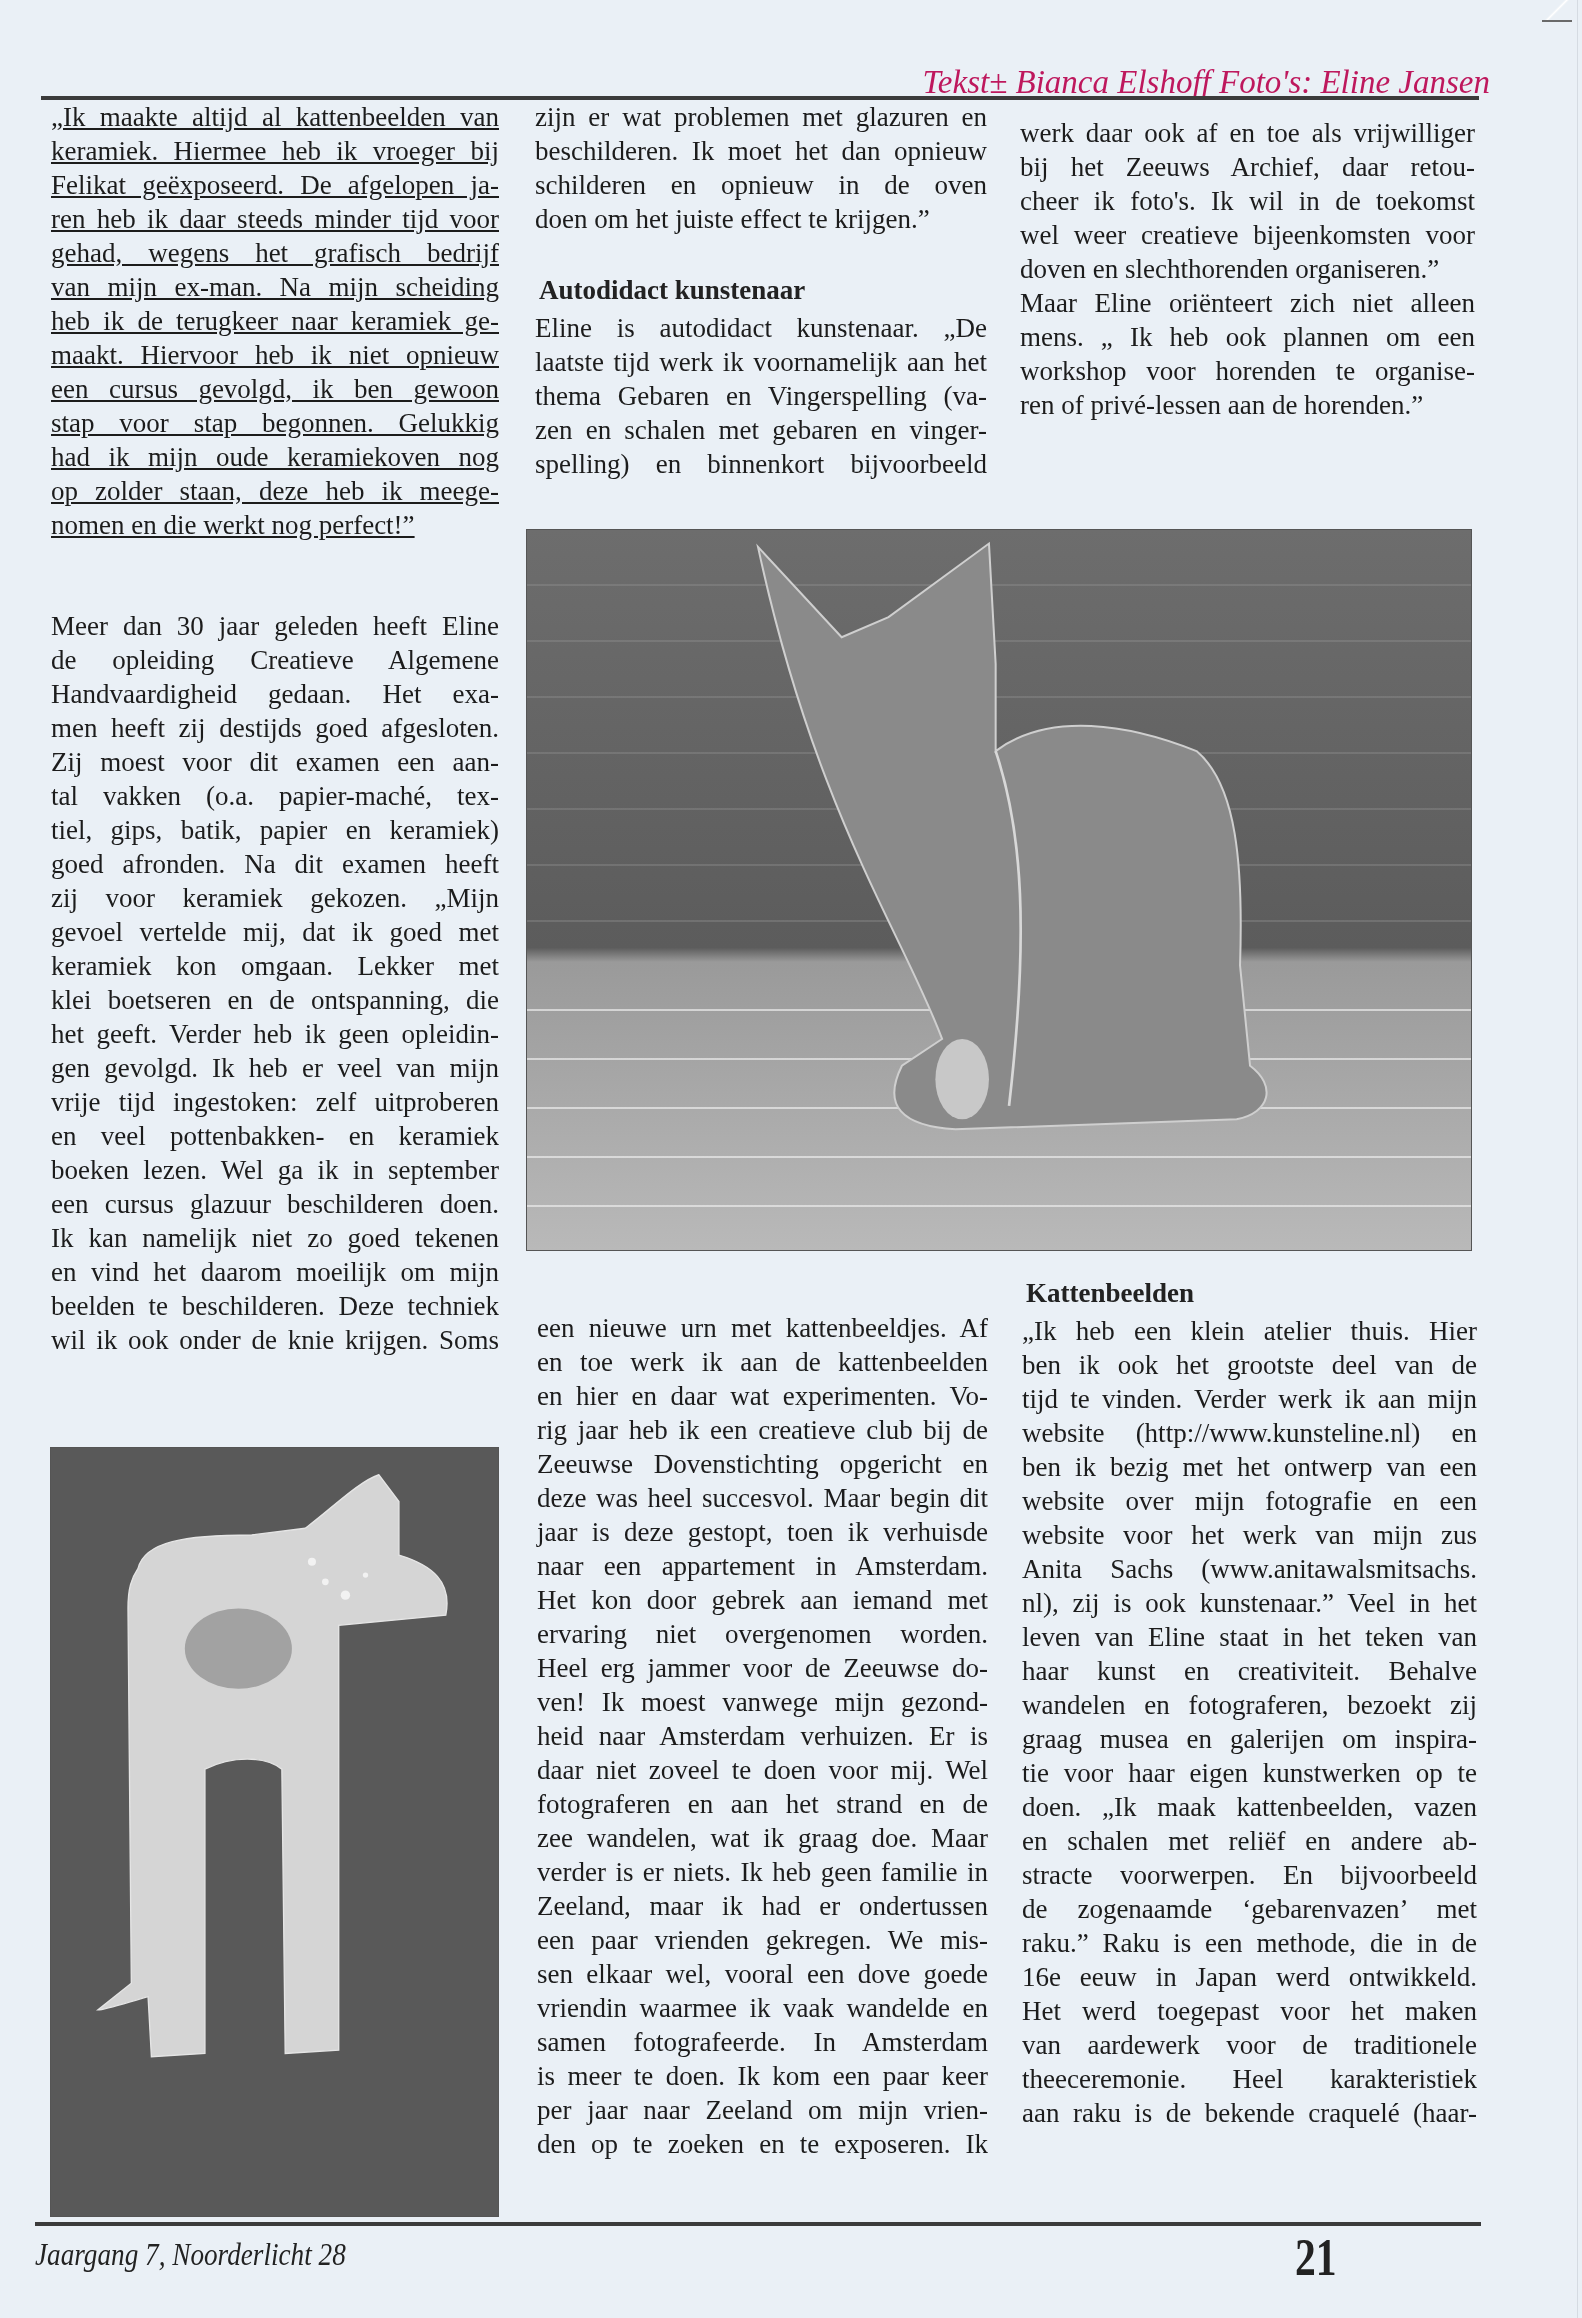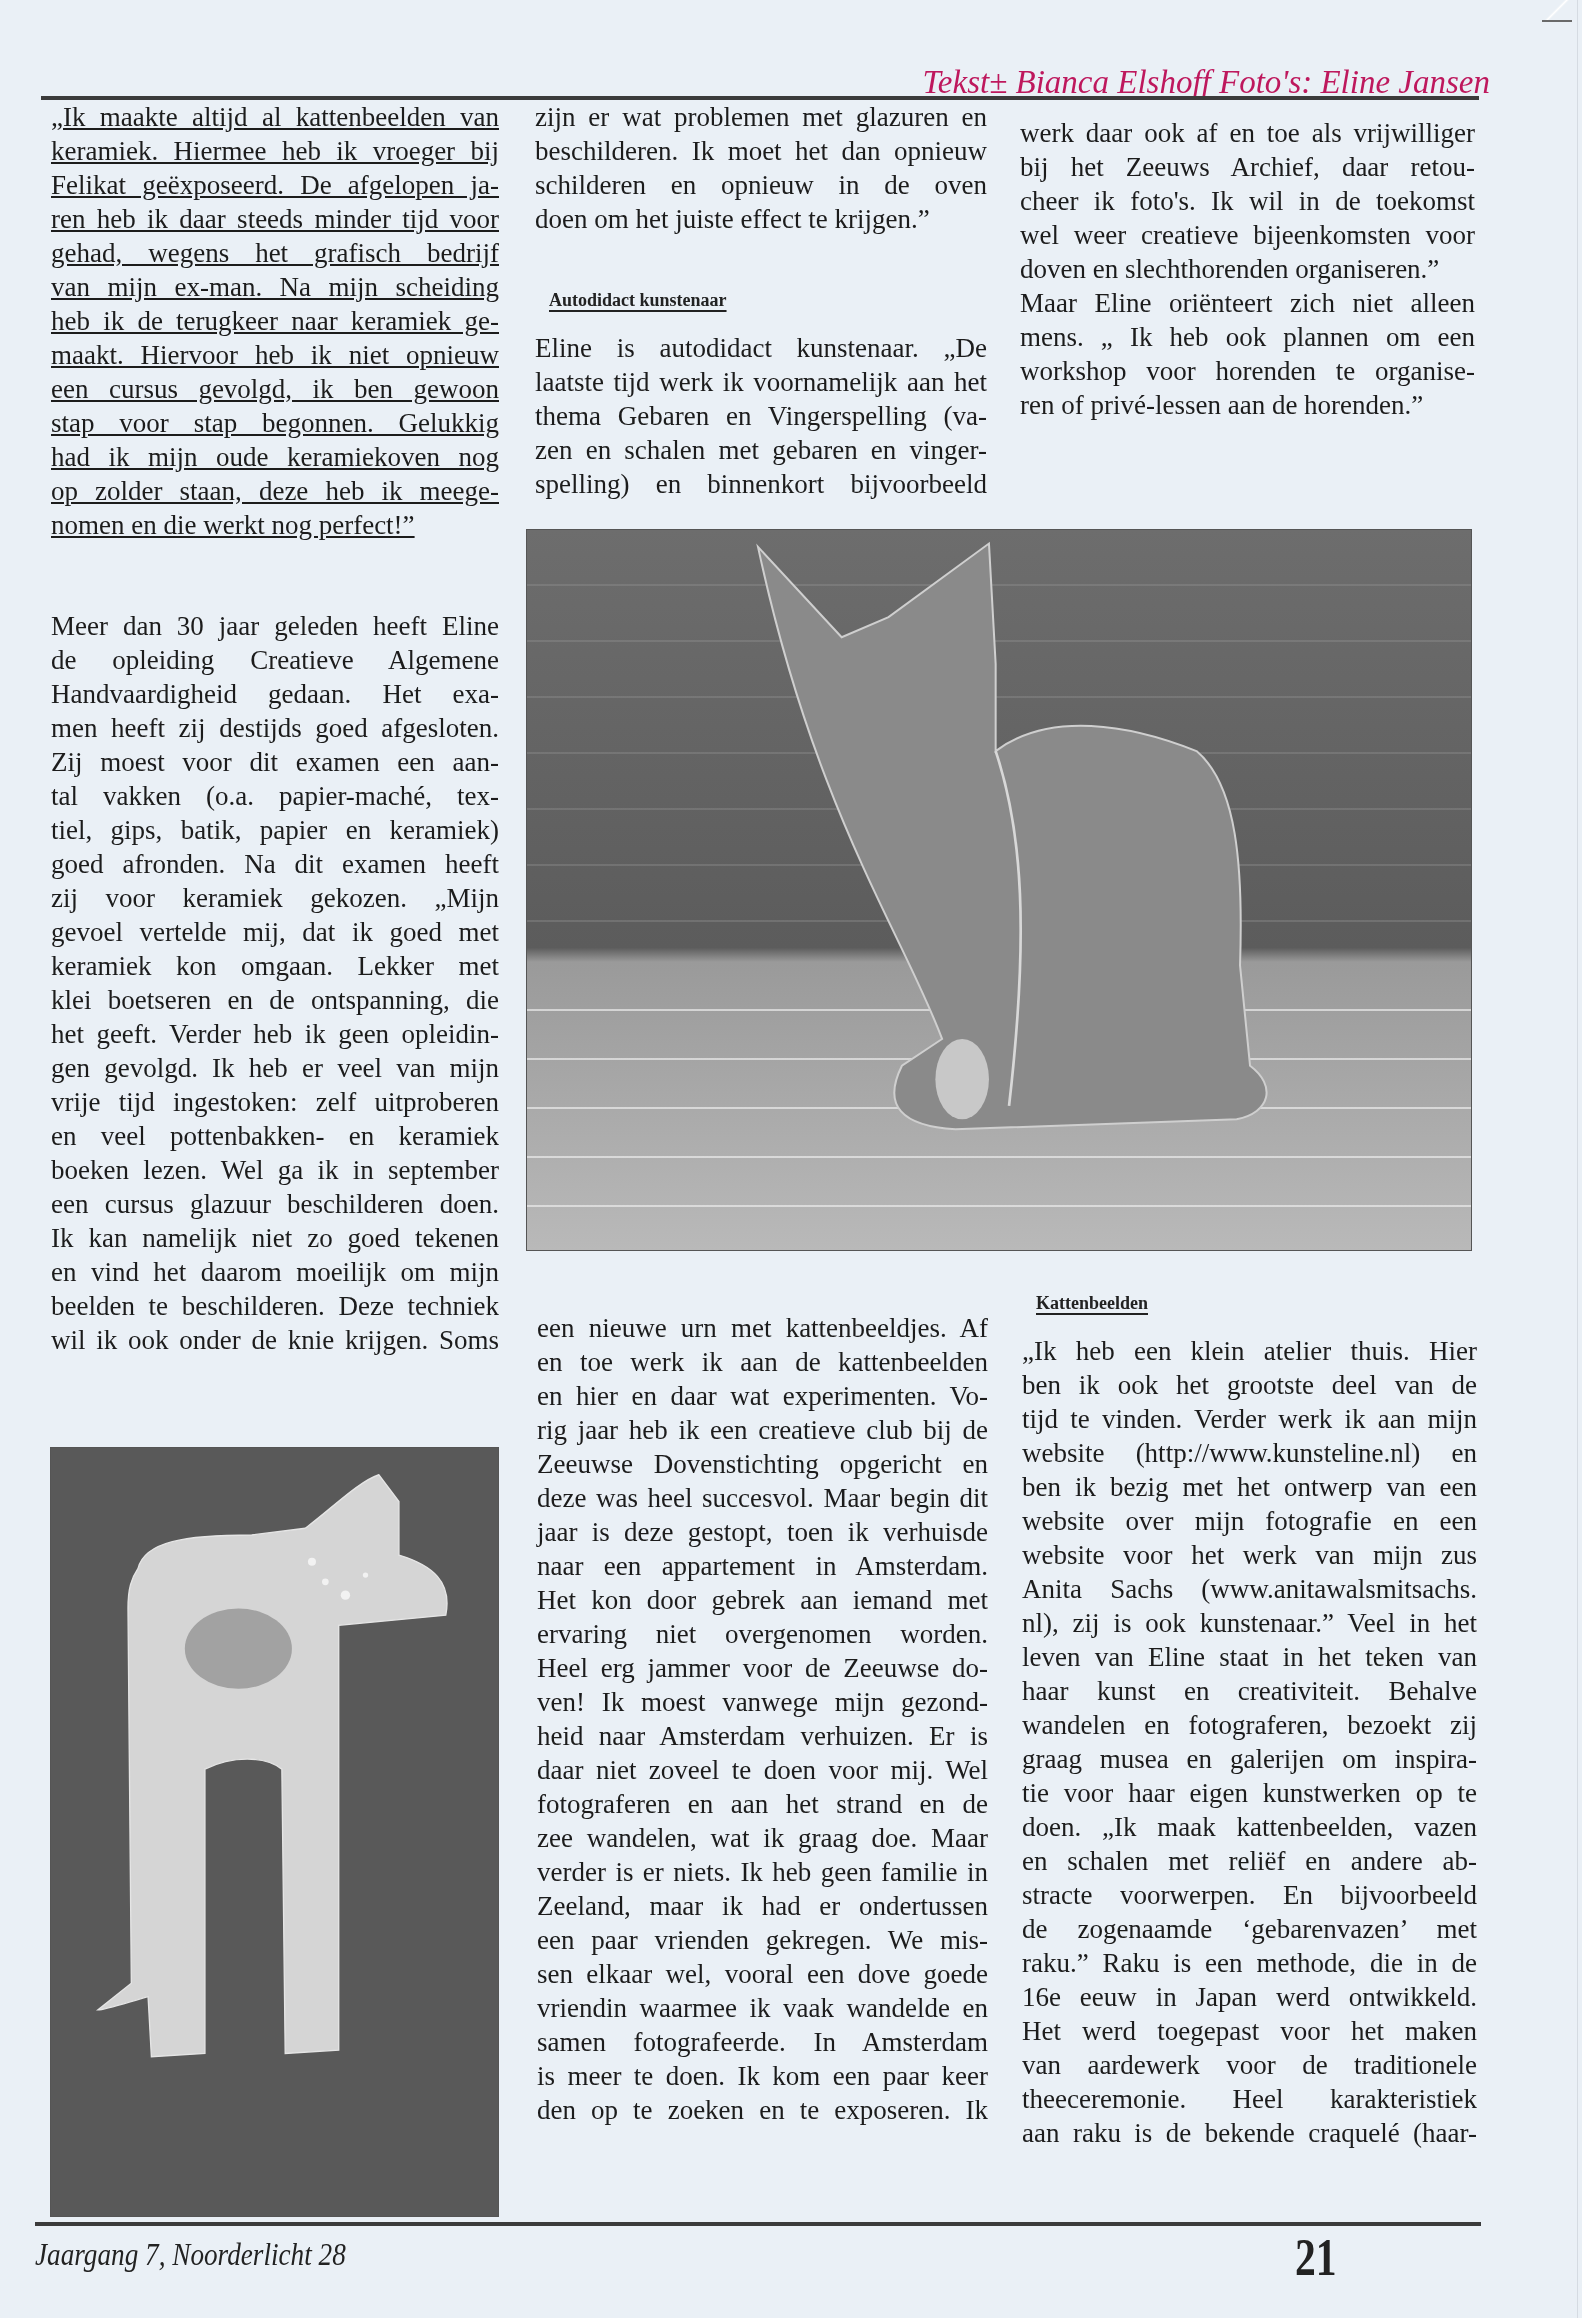--- a/index.html
+++ b/index.html
@@ -41,25 +41,24 @@
     }
     .col {
       position: absolute;
       font-size: 27px;
       line-height: 34px;
       text-align: justify;
       hyphens: manual;
     }
     .col .gap { height: 33px; }
     .col h2 {
-      margin: 14px;
-      font-size: 18px;
+      margin: 4px;
+      font-size: 27px;
       line-height: 34px;
       font-weight: bold;
-      text-decoration: underline;
       text-decoration-thickness: 2px;
       text-underline-offset: 4px;
       color: #222;
     }
     .line { display: block; text-align: justify; text-align-last: justify; white-space: nowrap; height: 34px; }
     .line.last { text-align-last: left; }
     #col1a { left: 51px; top: 100px; width: 448px; text-decoration: underline; }
     #col1b { left: 51px; top: 609px; width: 448px; }
     #col2a { left: 535px; top: 100px; width: 452px; }
     #col3a { left: 1020px; top: 100px; width: 455px; margin-top: 16px; }
@@ -220,20 +219,21 @@
     <span class="line">daar niet zoveel te doen voor mij. Wel</span>
     <span class="line">fotograferen en aan het strand en de</span>
     <span class="line">zee wandelen, wat ik graag doe. Maar</span>
     <span class="line">verder is er niets. Ik heb geen familie in</span>
     <span class="line">Zeeland, maar ik had er ondertussen</span>
     <span class="line">een paar vrienden gekregen. We mis-</span>
     <span class="line">sen elkaar wel, vooral een dove goede</span>
     <span class="line">vriendin waarmee ik vaak wandelde en</span>
     <span class="line">samen fotografeerde. In Amsterdam</span>
     <span class="line">is meer te doen. Ik kom een paar keer</span>
+    <span class="line">per jaar naar Zeeland om mijn vrien-</span>
     <span class="line">den op te zoeken en te exposeren. Ik</span>
   </div>
 
 <div class="col" id="col3b">
   <h2>Kattenbeelden</h2>
   <div>
       <span class="line">„Ik heb een klein atelier thuis. Hier</span>
       <span class="line">ben ik ook het grootste deel van de</span>
       <span class="line">tijd te vinden. Verder werk ik aan mijn</span>
       <span class="line">website (http://www.kunsteline.nl) en</span>

